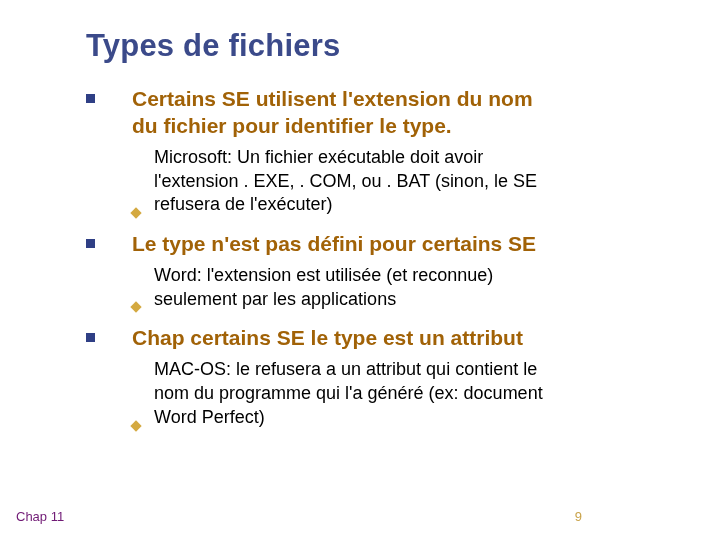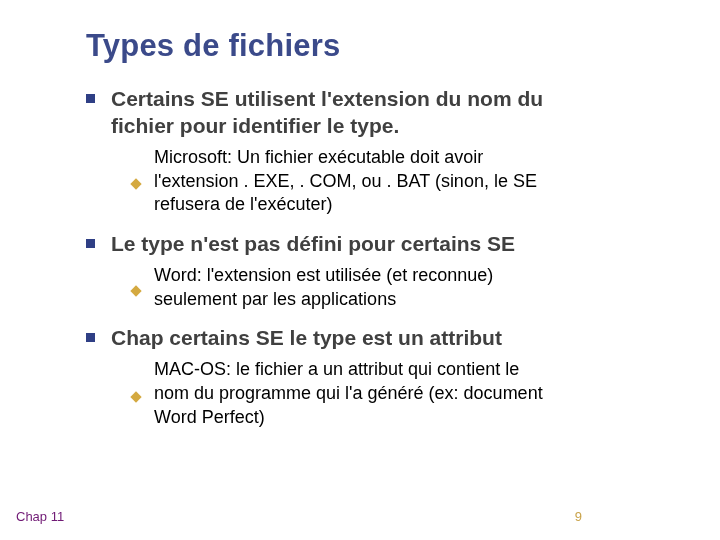--- a/index.html
+++ b/index.html
@@ -2,23 +2,23 @@
 <html><head>
 <meta charset="utf-8">
 <style>
   * { margin: 0; padding: 0; box-sizing: border-box; }
   html, body { width: 720px; height: 540px; background: #fff; font-family: Arial, Helvetica, sans-serif; position: relative; overflow: hidden; }
   .slide { width: 604px; height: 540px; position: relative; padding: 28px 50px 36px 86px; border-radius: 20px; }
   .title { color: #3b4a8a; font-size: 31px; font-weight: bold; margin-bottom: 22px; letter-spacing: 0.2px; }
   .lvl1 { margin-bottom: 10px; }
   .lvl1-row { display: flex; align-items: flex-start; margin-bottom: 6px; }
   .sq { width: 9px; height: 9px; background: #2f3f85; flex-shrink: 0; margin-top: 8px; margin-right: 16px; }
-  .lvl1-text { color: #404040; font-size: 21px; font-weight: bold; line-height: 1.28; }
+  .lvl1-text { color: #a16207; font-size: 21px; font-weight: bold; line-height: 1.28; margin-left: 21px; }
   .lvl2 { margin-left: 46px; margin-top: 6px; margin-bottom: 14px; }
-  .lvl2-row { display: flex; align-items: center; }
+  .lvl2-row { display: flex; align-items: flex-end; }
   .dia { width: 8px; height: 8px; background: #d4a940; transform: rotate(45deg); flex-shrink: 0; margin-top: 6px; margin-right: 14px; }
   .lvl2-text { color: #000; font-size: 18px; line-height: 1.32; }
   .footer-left { position: absolute; left: 16px; bottom: 16px; color: #701a75; font-size: 13px; }
   .footer-right { position: absolute; right: 22px; bottom: 16px; color: #c9a34a; font-size: 13px; }
 </style>
 </head>
 <body>
 
 <div class="slide">
   <div class="title">Types de fichiers</div>
@@ -50,20 +50,20 @@
   </div>
 
   <div class="lvl1">
     <div class="lvl1-row">
       <div class="sq"></div>
       <div class="lvl1-text">Chap certains SE le type est un attribut</div>
     </div>
     <div class="lvl2">
       <div class="lvl2-row">
         <div class="dia"></div>
-        <div class="lvl2-text">MAC-OS: le fichier a un attribut qui contient le nom du programme qui l'a généré (ex: document Word Perfect)</div>
+        <div class="lvl2-text">MAC-OS: le refusera a un attribut qui contient le nom du programme qui l'a généré (ex: document Word Perfect)</div>
       </div>
     </div>
   </div>
 
   <div class="footer-left">Chap 11</div>
   <div class="footer-right">9</div>
 </div>
 
 </body></html>

